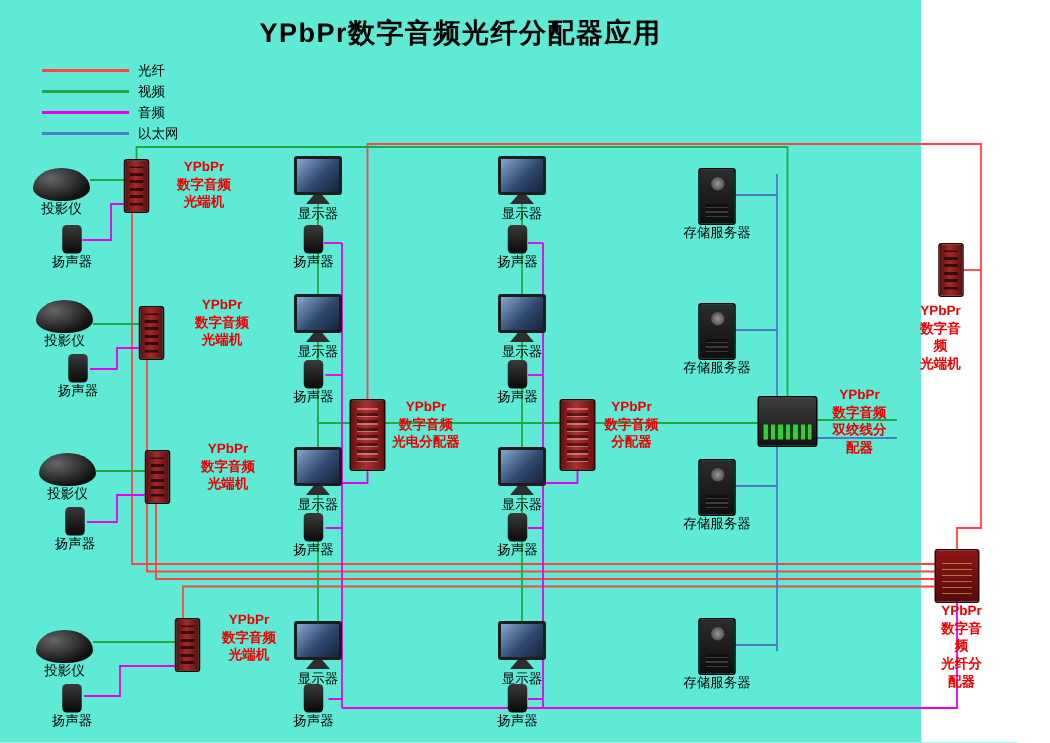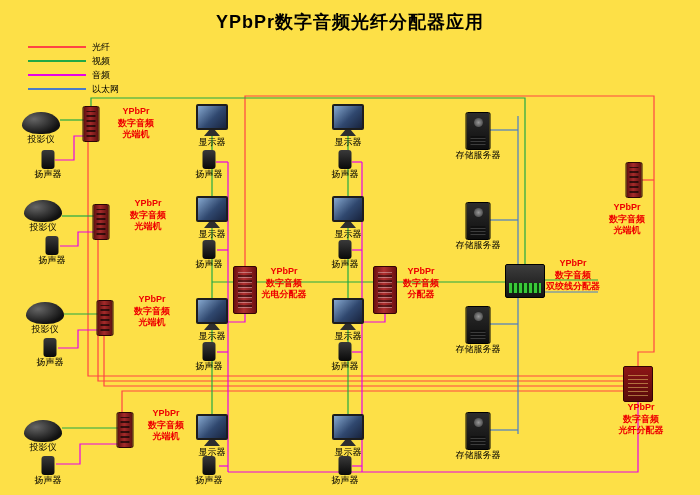--- a/index.html
+++ b/index.html
@@ -1,20 +1,20 @@
 <!DOCTYPE html>
 <html><head>
 <meta charset="utf-8">
 <style>
   html,body{margin:0;padding:0;}
   body{
     width:700px;height:495px;overflow:hidden;background:#ffffff;
     font-family:"Liberation Sans","DejaVu Sans",sans-serif;
   }
-  #canvas{position:relative;width:700px;height:495px;background:#fde047;}
+  #canvas{position:relative;width:614px;height:495px;background:#5eead4;}
 
   .title{
     position:absolute;top:10px;left:0;right:0;text-align:center;
     font-size:18px;font-weight:bold;color:#000;z-index:3;letter-spacing:1px;
   }
 
   
   .legend{position:absolute;left:28px;top:40px;z-index:3;text-align:center;}
   .legend-row{display:flex;align-items:center;height:14px;}
   .legend-line{width:58px;height:2px;margin-right:6px;}

